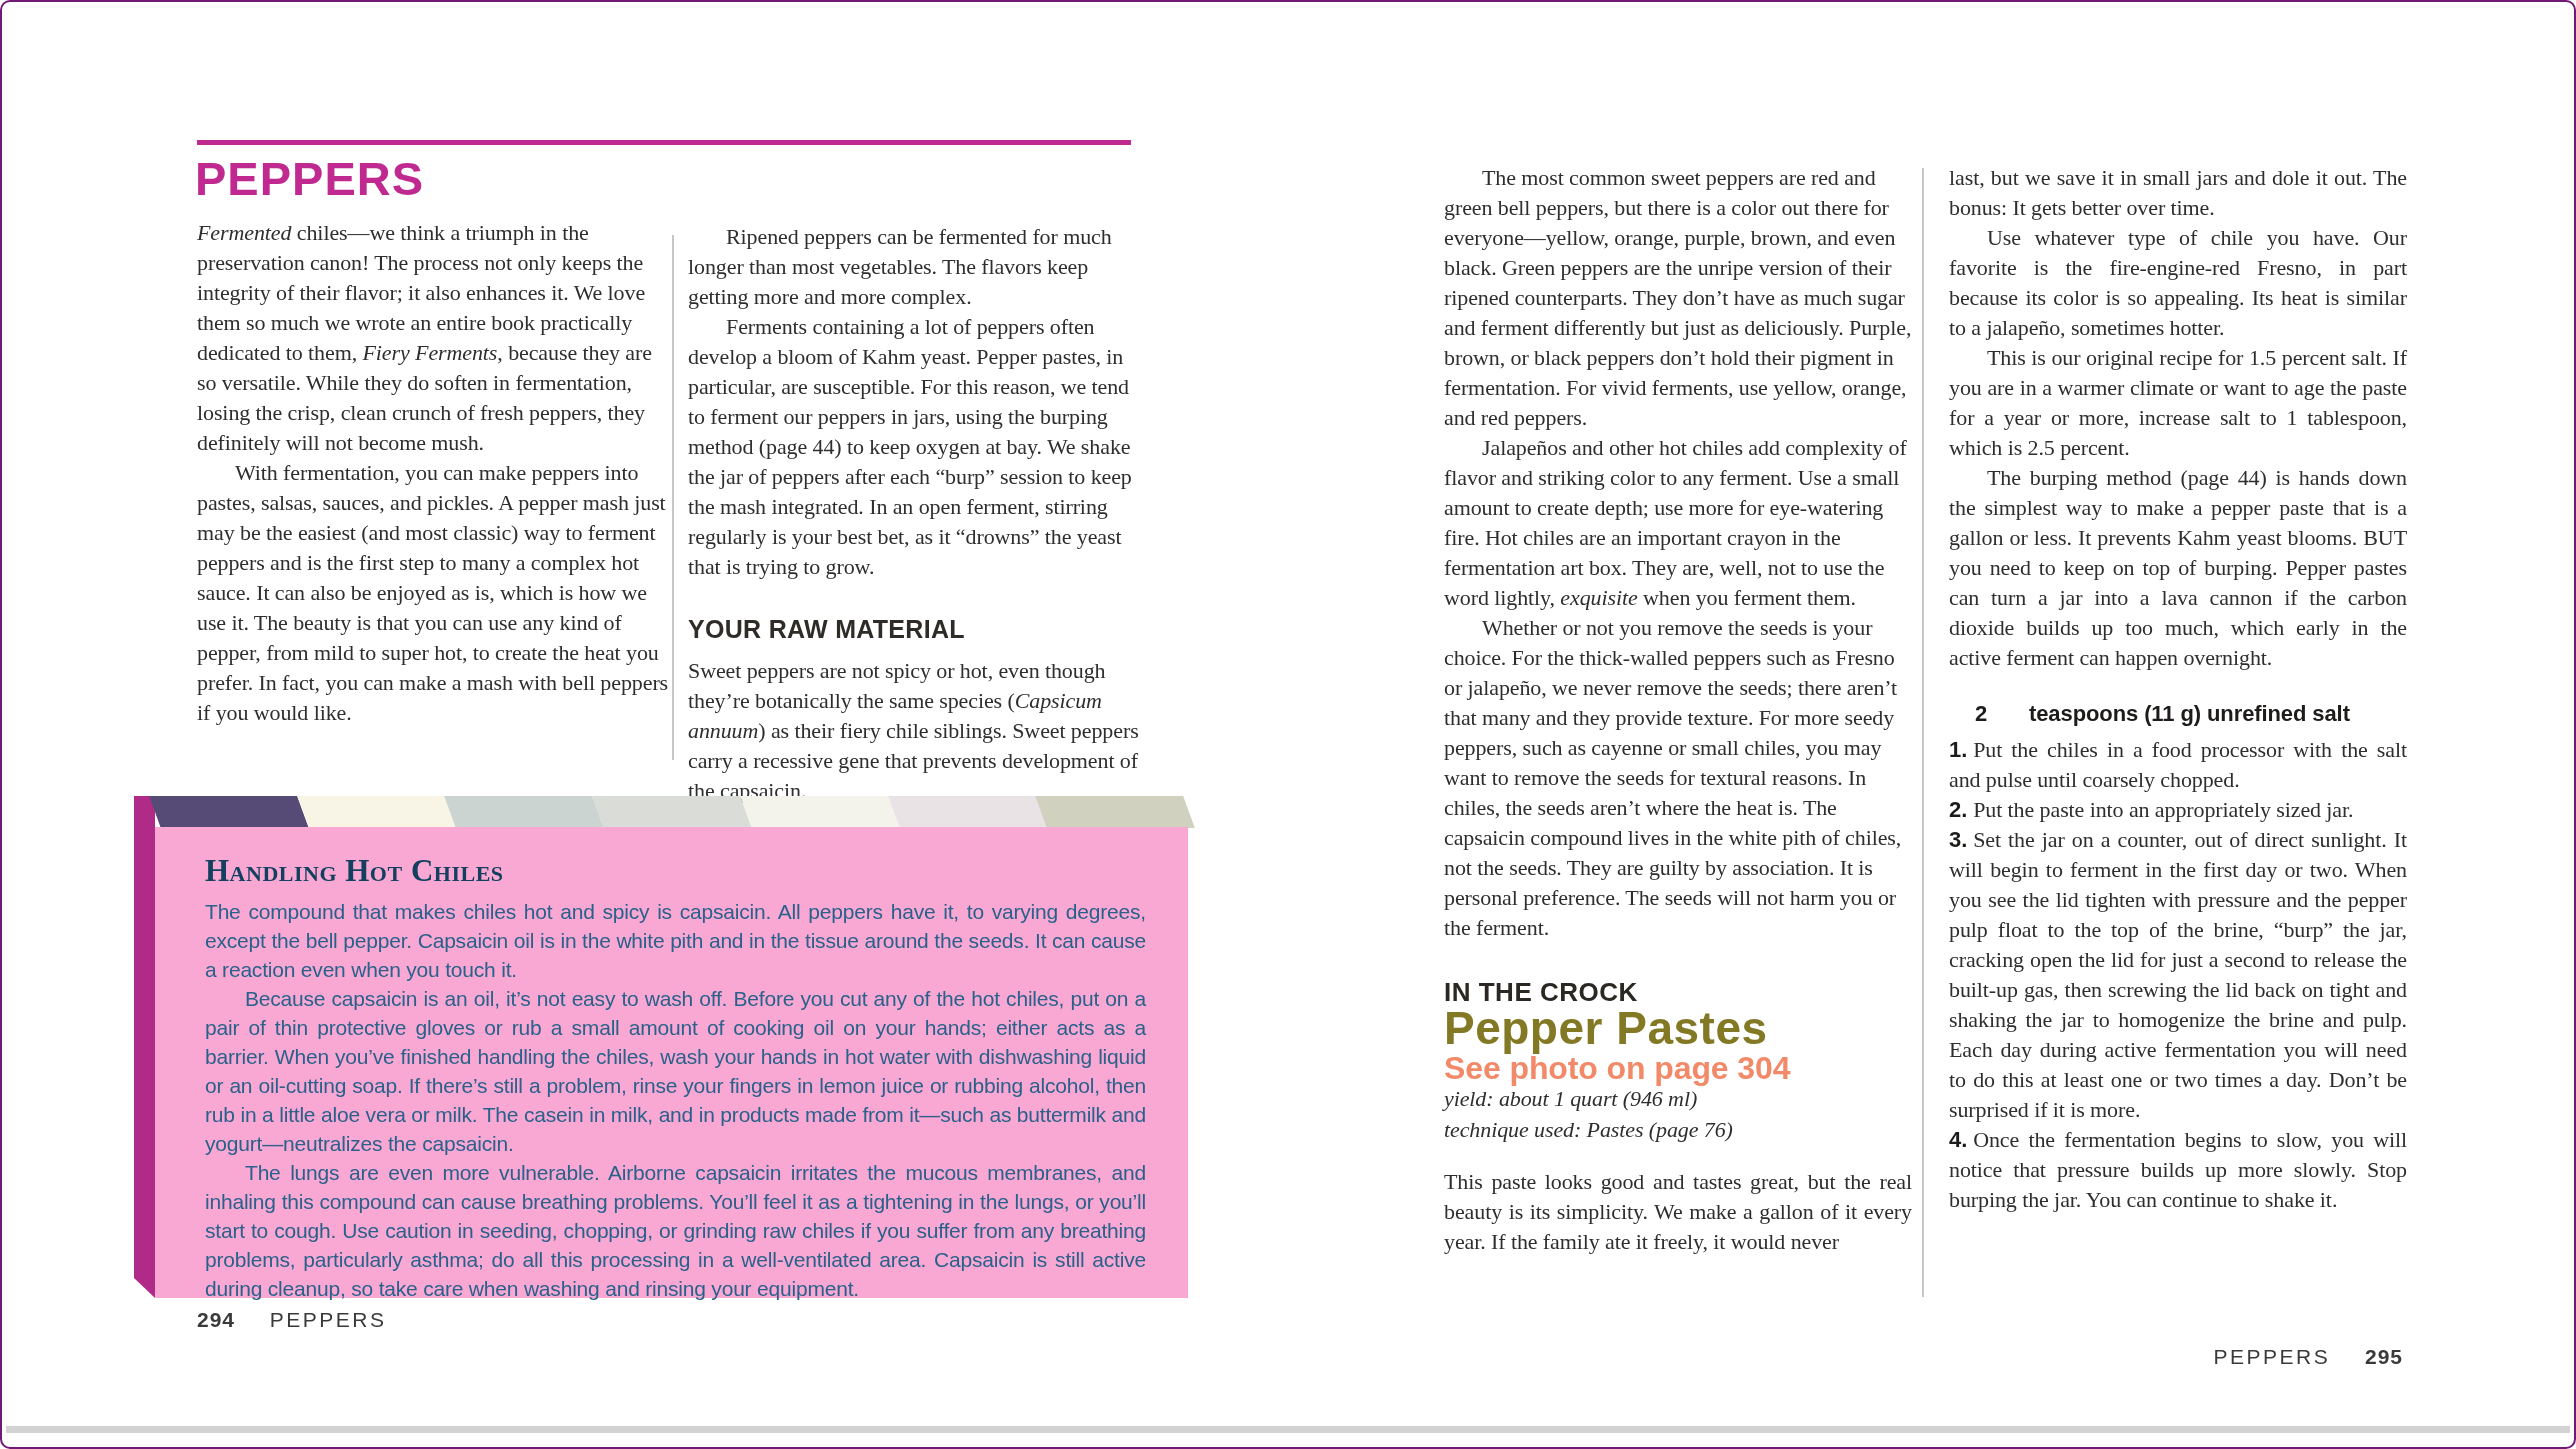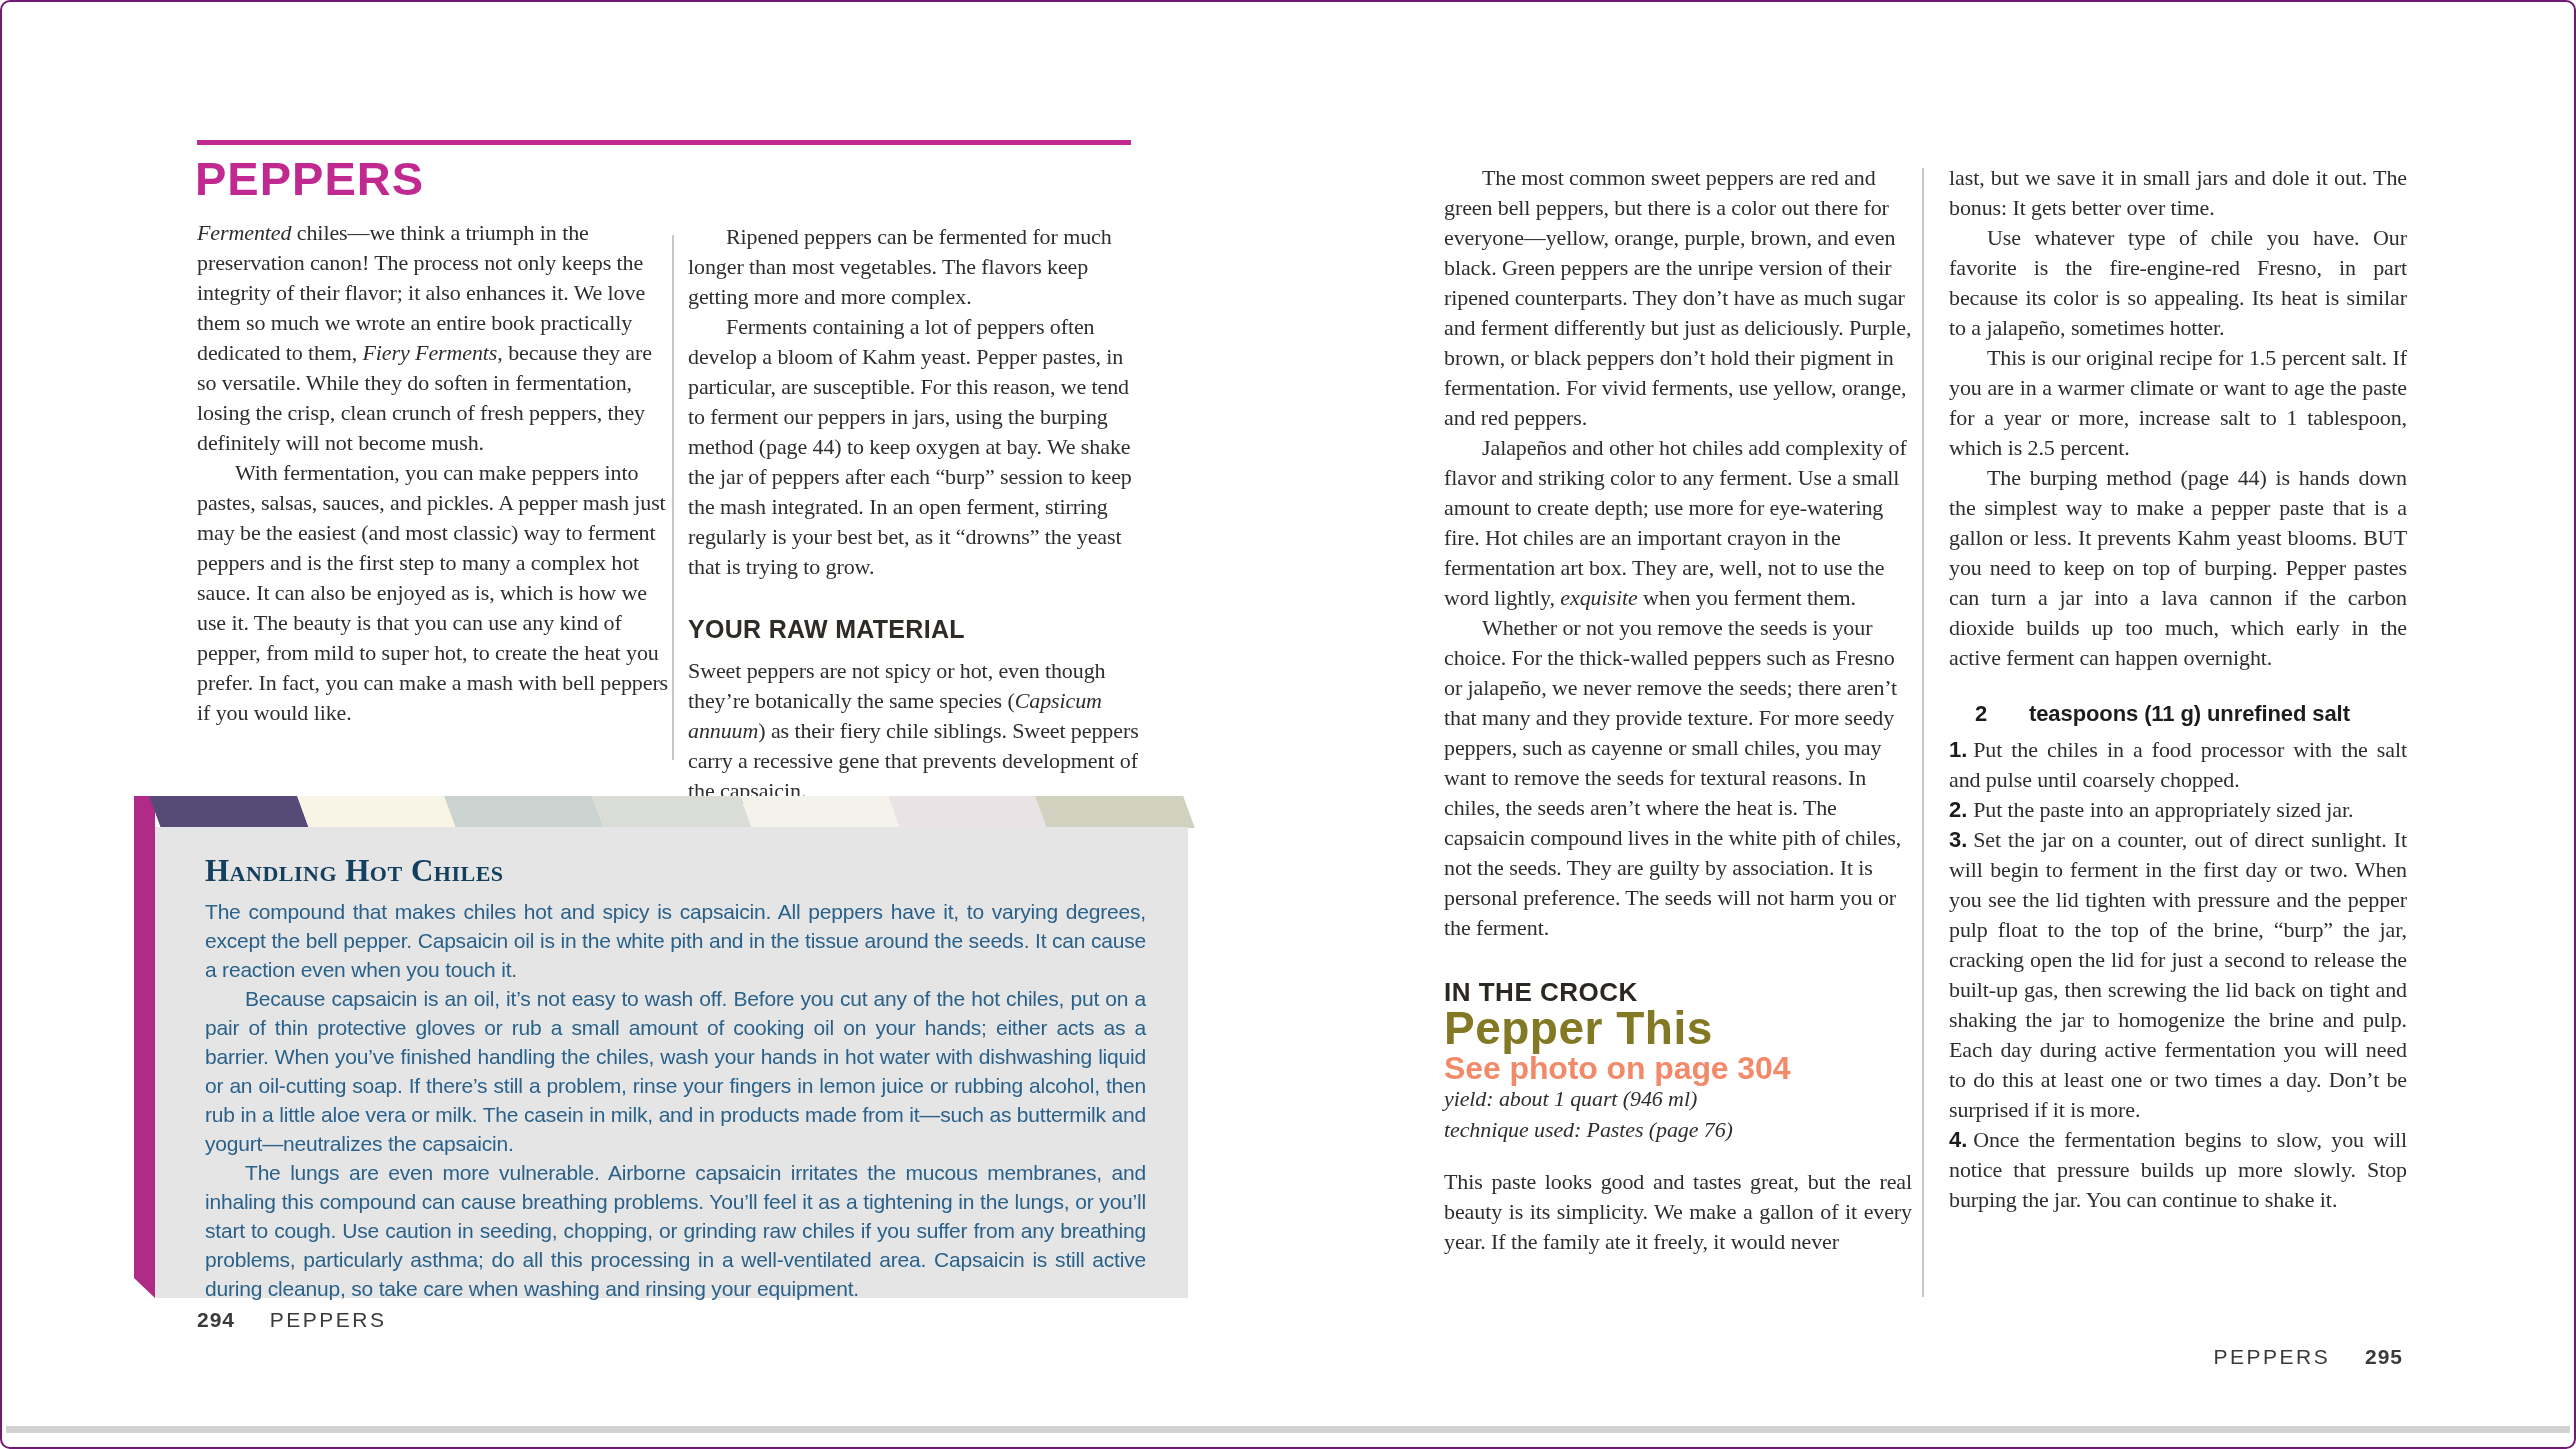--- a/index.html
+++ b/index.html
@@ -36,21 +36,21 @@
   }
   .col-divider { background:#c6c6c6; width:2px; }
 
   
   .sidebar-spine {
     background:#b02a88;
     clip-path:polygon(0 0, 100% 0, 100% 100%, 0 96%);
   }
   .sidebar-band { display:flex; }
   .band-seg { flex:1 1 auto; height:32px; transform:skewX(20deg); }
-  .sidebar-box { background:#e5e5e5; }
+  .sidebar-box { background:#f9a8d4; }
   .sidebar-inner { padding:26px 42px 0 50px; }
   .sidebar-heading {
     font-family:"Liberation Serif", serif;
     font-variant:small-caps; font-weight:bold;
     font-size:31px; color:#14405f; margin:0 0 8px 0;
     letter-spacing:0.5px;
   }
   .sidebar-text {
     font-family:"Liberation Sans", sans-serif;
     font-size:21px; line-height:29px; color:#29618a;
@@ -156,21 +156,21 @@
   </div>
 
   <div class="abs" style="left:1288px;top:0;width:1288px;height:1449px;">
 
     <div class="abs serif-col" style="left:154px;top:161px;width:468px;">
       <p class="indent">The most common sweet peppers are red and green bell peppers, but there is a color out there for everyone—yellow, orange, purple, brown, and even black. Green peppers are the unripe version of their ripened counterparts. They don’t have as much sugar and ferment differently but just as deliciously. Purple, brown, or black peppers don’t hold their pigment in fermentation. For vivid ferments, use yellow, orange, and red peppers.</p>
       <p class="indent">Jalapeños and other hot chiles add complexity of flavor and striking color to any ferment. Use a small amount to create depth; use more for eye-watering fire. Hot chiles are an important crayon in the fermentation art box. They are, well, not to use the word lightly, <i>exquisite</i> when you ferment them.</p>
       <p class="indent">Whether or not you remove the seeds is your choice. For the thick-walled peppers such as Fresno or jalapeño, we never remove the seeds; there aren’t that many and they provide texture. For more seedy peppers, such as cayenne or small chiles, you may want to remove the seeds for textural reasons. In chiles, the seeds aren’t where the heat is. The capsaicin compound lives in the white pith of chiles, not the seeds. They are guilty by association. It is personal preference. The seeds will not harm you or the ferment.</p>
 
       <h3 class="crock-label">IN THE CROCK</h3>
-      <h2 class="recipe-title">Pepper This</h2>
+      <h2 class="recipe-title">Pepper Pastes</h2>
       <p class="photo-ref">See photo on page 304</p>
       <p class="meta-line">yield: about 1 quart (946 ml)</p>
       <p class="meta-line">technique used: Pastes (page 76)</p>
       <p class="just recipe-intro">This paste looks good and tastes great, but the real beauty is its simplicity. We make a gallon of it every year. If the family ate it freely, it would never</p>
     </div>
 
     <div class="abs col-divider" style="left:632px;top:166px;height:1129px;"></div>
 
     <div class="abs serif-col" style="left:659px;top:161px;width:458px;">
       <p class="just">last, but we save it in small jars and dole it out. The bonus: It gets better over time.</p>

